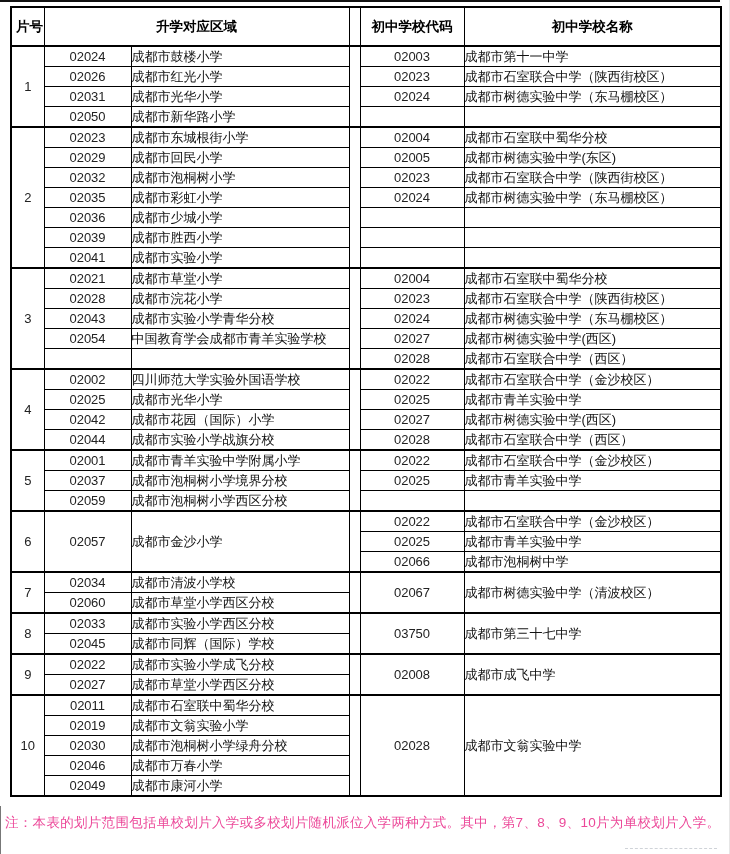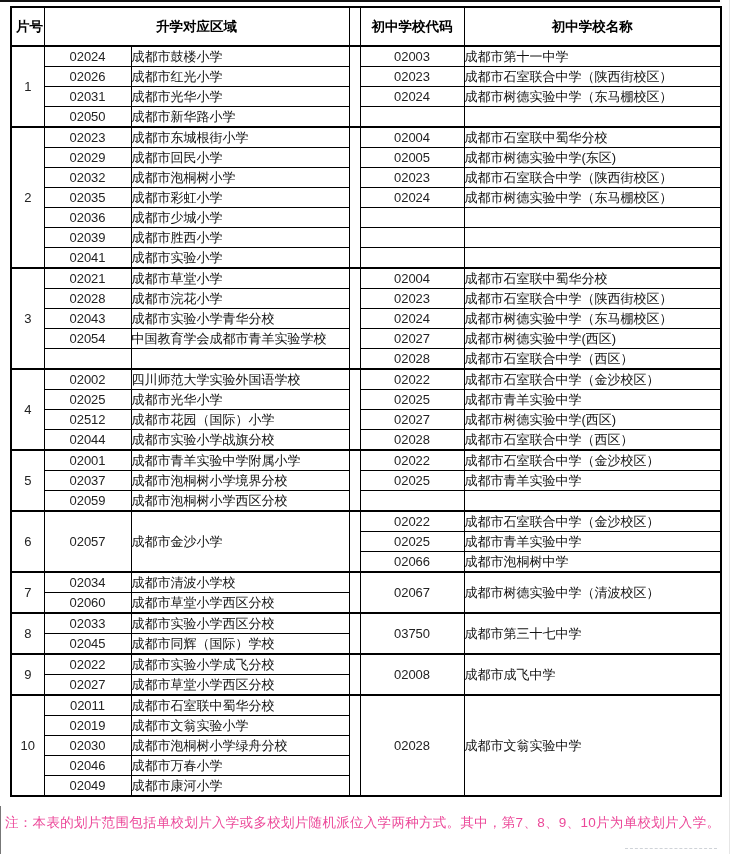--- a/index.html
+++ b/index.html
@@ -176,21 +176,21 @@
           <td class="c code sec-top">02022</td>
           <td class="name sec-top">成都市石室联合中学（金沙校区）</td>
         </tr>
         <tr>
           <td class="c code">02025</td>
           <td class="name">成都市光华小学</td>
           <td class="c code">02025</td>
           <td class="name">成都市青羊实验中学</td>
         </tr>
         <tr>
-          <td class="c code">02512</td>
+          <td class="c code">02042</td>
           <td class="name">成都市花园（国际）小学</td>
           <td class="c code">02027</td>
           <td class="name">成都市树德实验中学(西区)</td>
         </tr>
         <tr>
           <td class="c code">02044</td>
           <td class="name">成都市实验小学战旗分校</td>
           <td class="c code">02028</td>
           <td class="name">成都市石室联合中学（西区）</td>
         </tr>

